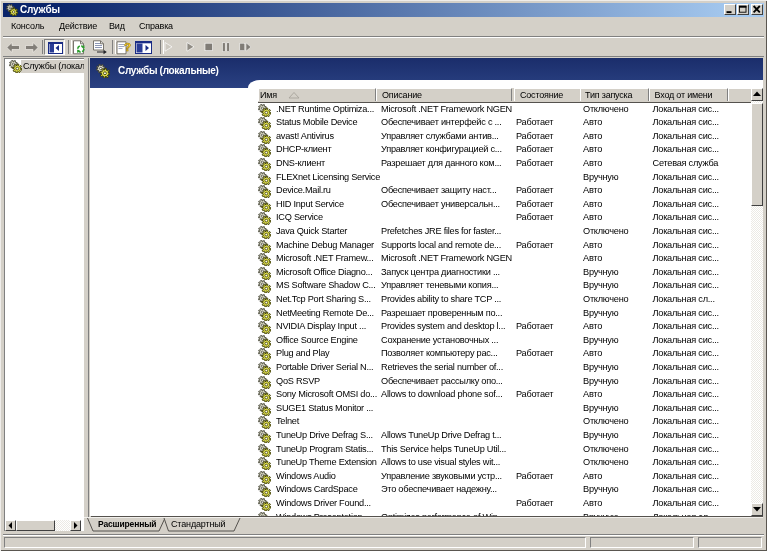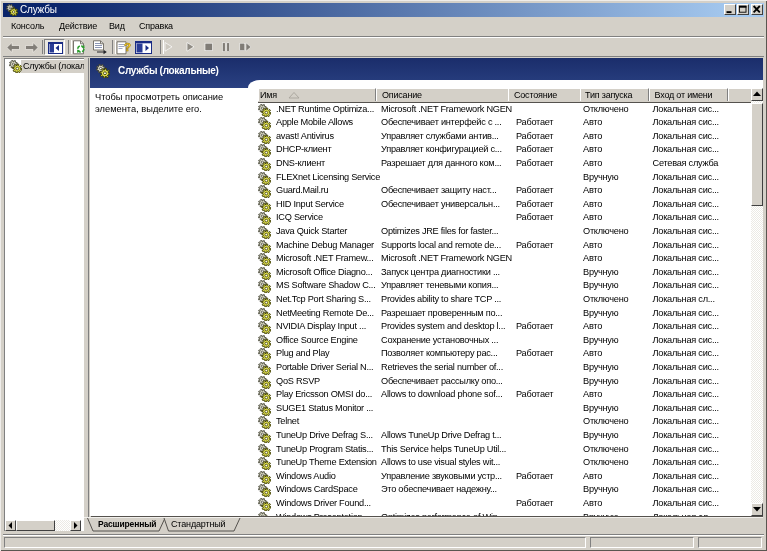--- a/index.html
+++ b/index.html
@@ -1,21 +1,21 @@
 <!DOCTYPE html>
 <html><head><meta charset="utf-8"><style>
 html,body{margin:0;padding:0}
 body{width:767px;height:551px;overflow:hidden}
 #win{position:relative;width:767px;height:551px;background:#D4D0C8;
  font-family:"Liberation Sans",sans-serif;-webkit-font-smoothing:antialiased;
  box-shadow:inset 1px 1px 0 #EFEDEA, inset -1px -1px 0 #5A5650}
 .abs{position:absolute}
 #tbar{left:3px;top:3px;width:761px;height:14px;
  background:linear-gradient(90deg,#0A246A 0%,#0A246A 6%,#A6CAF0 97%)}
-#tbar .ttl{position:absolute;left:17px;top:0;line-height:14px;font-size:10px;font-weight:normal;color:#fff;letter-spacing:-0.2px}
+#tbar .ttl{position:absolute;left:17px;top:0;line-height:14px;font-size:10px;font-weight:bold;color:#fff;letter-spacing:-0.2px}
 .wbtn{position:absolute;top:4px;width:12px;height:11px;background:#D4D0C8;
  border-top:1px solid #fff;border-left:1px solid #fff;border-right:1px solid #404040;border-bottom:1px solid #404040;box-sizing:border-box}
 #menu{left:3px;top:17px;width:761px;height:15px;font-size:9px;letter-spacing:-0.2px;color:#000}
 #menu span{position:absolute;top:0;line-height:19px}
 #toolbar{left:3px;top:38px;width:761px;height:18px}
 .tsep{position:absolute;top:2px;width:2px;height:14px;border-left:1px solid #808080;border-right:1px solid #fff}
 #tree{left:4px;top:58px;width:80px;height:473px;background:#fff;
  border-top:1px solid #808080;border-left:1px solid #808080;box-sizing:border-box;overflow:hidden}
 #tree .lbl{position:absolute;left:18px;top:1px;line-height:13px;font-size:9px;letter-spacing:-0.2px;white-space:nowrap}
 #navyA{left:89.5px;top:58px;width:673.5px;height:22px;background:linear-gradient(180deg,#1A2D6B,#2A4182) 0 0/100% 30.3px no-repeat}
@@ -174,26 +174,25 @@
 
  <div class="abs" style="left:88px;top:57.5px;width:1px;height:459px;background:#808080"></div>
  <div id="navyA" class="abs"></div>
  <div id="navyB" class="abs"></div>
  <div id="wdesc" class="abs"></div>
  <div id="wlist" class="abs"></div>
  <svg class="abs" style="left:96px;top:64px" width="14" height="14" viewBox="0 0 13 13">
       <use href="#gico"></use>
     </svg>
  <div id="bandtxt" class="abs">Службы (локальные)</div>
- <div id="desctxt" class="abs">Чтобы просмотреть описание<br>элемента, выделите его.</div>
 
  <div id="hdr" class="abs">
   <div class="hseg" style="left:0;width:118px;padding-left:1px">Имя</div>
   <div class="hseg" style="left:118px;width:135.5px">Описание</div>
-  <div class="hseg" style="left:250px;width:86px">Состояние</div>
+  <div class="hseg" style="left:256px;width:86px">Состояние</div>
   <div class="hseg" style="left:322px;width:68.5px;padding-left:4px">Тип запуска</div>
   <div class="hseg" style="left:390.5px;width:79px">Вход от имени</div>
   <div class="hseg" style="left:469.5px;width:35.5px"></div>
   <svg class="abs" style="left:30px;top:4px" width="12" height="7">
         <path d="M6 0.5 L11 6 L1 6 Z" fill="#D4D0C8" stroke="#A8A49C" stroke-width="0.9"></path>
       </svg>
  </div>
 
  <div id="lv" class="abs">
 <div class="row" style="top:0.00px">
@@ -203,21 +202,21 @@
         <span class="c1">.NET Runtime Optimiza...</span>
         <span class="c2">Microsoft .NET Framework NGEN</span>
         <span class="c3"></span>
         <span class="c4">Отключено</span>
         <span class="c5">Локальная сис...</span>
       </div>
 <div class="row" style="top:13.60px">
         <svg class="ric" width="13" height="13" viewBox="0 0 13 13">
           <use href="#gico"></use>
         </svg>
-        <span class="c1">Apple Mobile Allows</span>
+        <span class="c1">Status Mobile Device</span>
         <span class="c2">Обеспечивает интерфейс с ...</span>
         <span class="c3">Работает</span>
         <span class="c4">Авто</span>
         <span class="c5">Локальная сис...</span>
       </div>
 <div class="row" style="top:27.20px">
         <svg class="ric" width="13" height="13" viewBox="0 0 13 13">
           <use href="#gico"></use>
         </svg>
         <span class="c1">avast! Antivirus</span>
@@ -252,21 +251,21 @@
         </svg>
         <span class="c1">FLEXnet Licensing Service</span>
         <span class="c3"></span>
         <span class="c4">Вручную</span>
         <span class="c5">Локальная сис...</span>
       </div>
 <div class="row" style="top:81.60px">
         <svg class="ric" width="13" height="13" viewBox="0 0 13 13">
           <use href="#gico"></use>
         </svg>
-        <span class="c1">Guard.Mail.ru</span>
+        <span class="c1">Device.Mail.ru</span>
         <span class="c2">Обеспечивает защиту наст...</span>
         <span class="c3">Работает</span>
         <span class="c4">Авто</span>
         <span class="c5">Локальная сис...</span>
       </div>
 <div class="row" style="top:95.20px">
         <svg class="ric" width="13" height="13" viewBox="0 0 13 13">
           <use href="#gico"></use>
         </svg>
         <span class="c1">HID Input Service</span>
@@ -283,21 +282,21 @@
         <span class="c2"></span>
         <span class="c3">Работает</span>
         <span class="c4">Авто</span>
         <span class="c5">Локальная сис...</span>
       </div>
 <div class="row" style="top:122.40px">
         <svg class="ric" width="13" height="13" viewBox="0 0 13 13">
           <use href="#gico"></use>
         </svg>
         <span class="c1">Java Quick Starter</span>
-        <span class="c2">Optimizes JRE files for faster...</span>
+        <span class="c2">Prefetches JRE files for faster...</span>
         <span class="c3"></span>
         <span class="c4">Отключено</span>
         <span class="c5">Локальная сис...</span>
       </div>
 <div class="row" style="top:136.00px">
         <svg class="ric" width="13" height="13" viewBox="0 0 13 13">
           <use href="#gico"></use>
         </svg>
         <span class="c1">Machine Debug Manager</span>
         <span class="c2">Supports local and remote de...</span>
@@ -402,21 +401,21 @@
         <span class="c1">QoS RSVP</span>
         <span class="c2">Обеспечивает рассылку опо...</span>
         <span class="c3"></span>
         <span class="c4">Вручную</span>
         <span class="c5">Локальная сис...</span>
       </div>
 <div class="row" style="top:285.60px">
         <svg class="ric" width="13" height="13" viewBox="0 0 13 13">
           <use href="#gico"></use>
         </svg>
-        <span class="c1">Play Ericsson OMSI do...</span>
+        <span class="c1">Sony Microsoft OMSI do...</span>
         <span class="c2">Allows to download phone sof...</span>
         <span class="c3">Работает</span>
         <span class="c4">Авто</span>
         <span class="c5">Локальная сис...</span>
       </div>
 <div class="row" style="top:299.20px">
         <svg class="ric" width="13" height="13" viewBox="0 0 13 13">
           <use href="#gico"></use>
         </svg>
         <span class="c1">SUGE1 Status Monitor ...</span>

